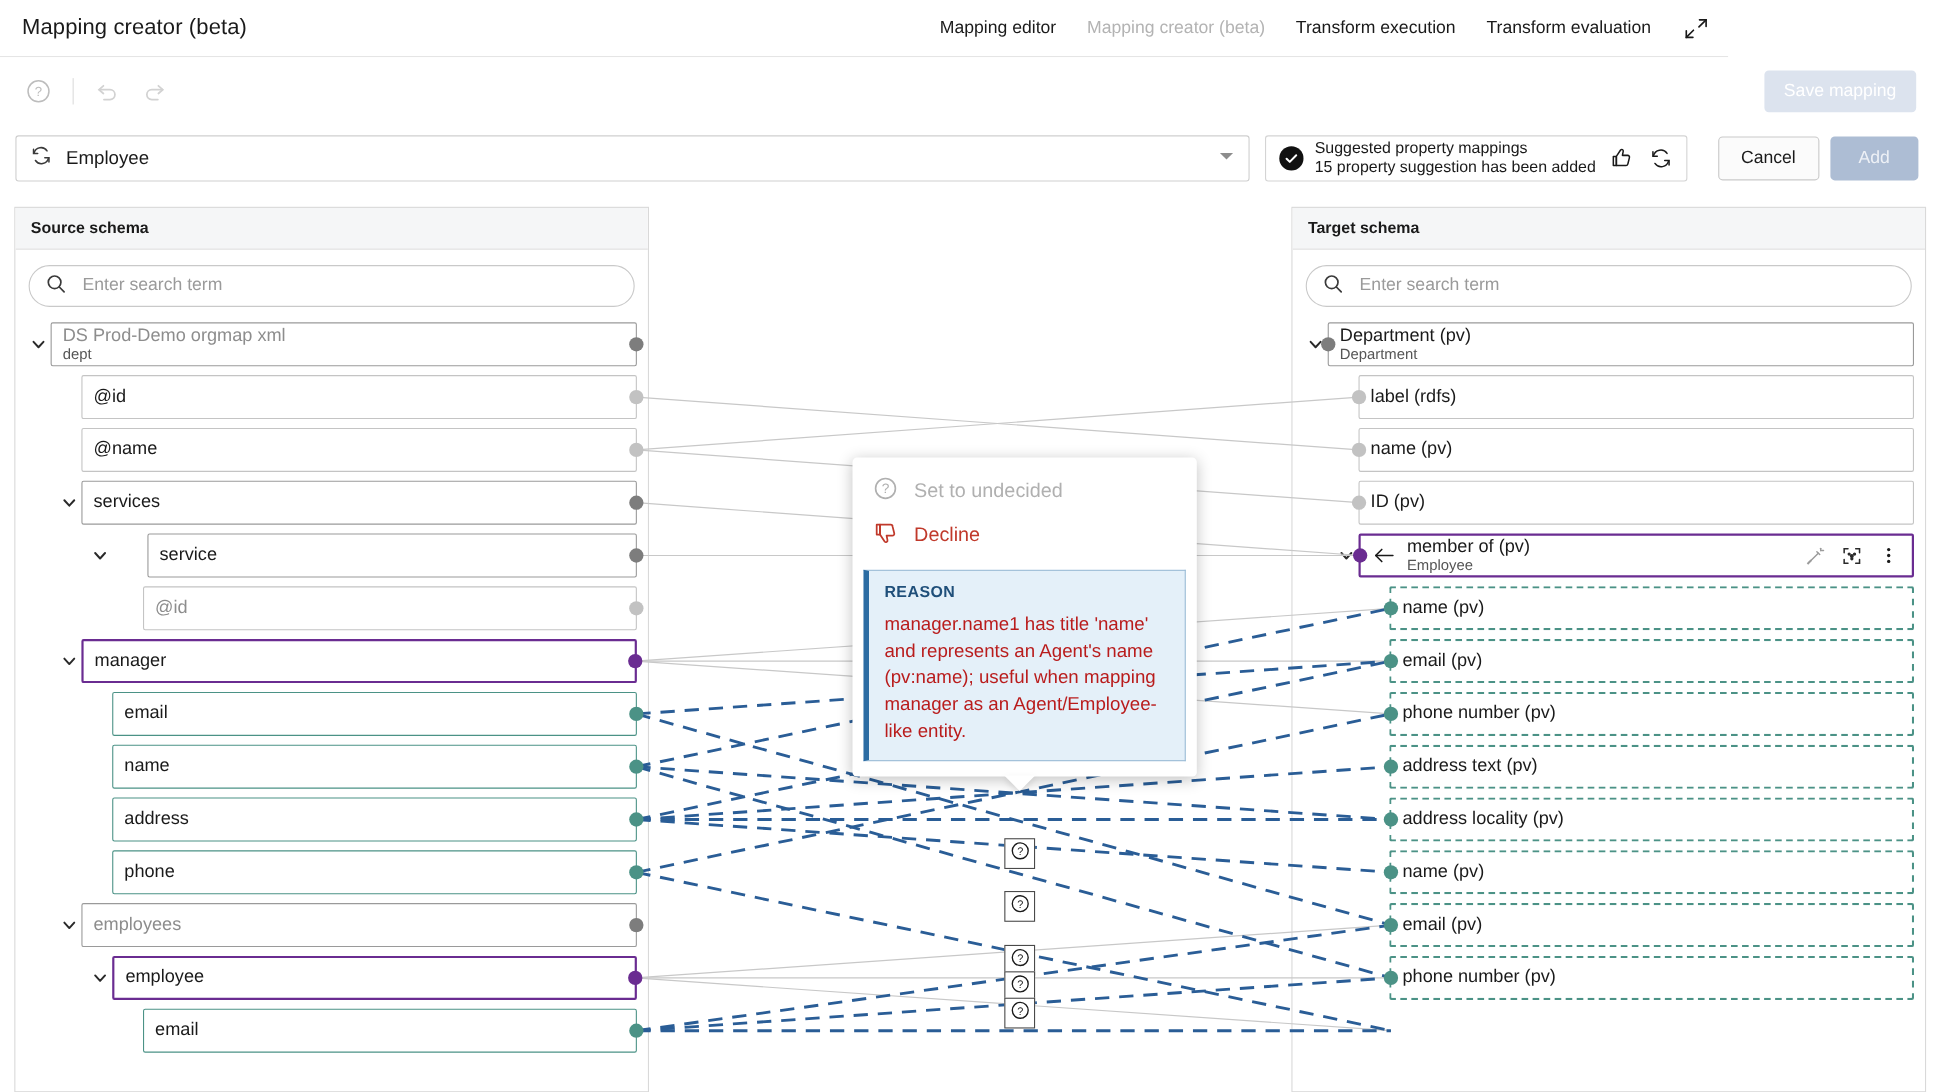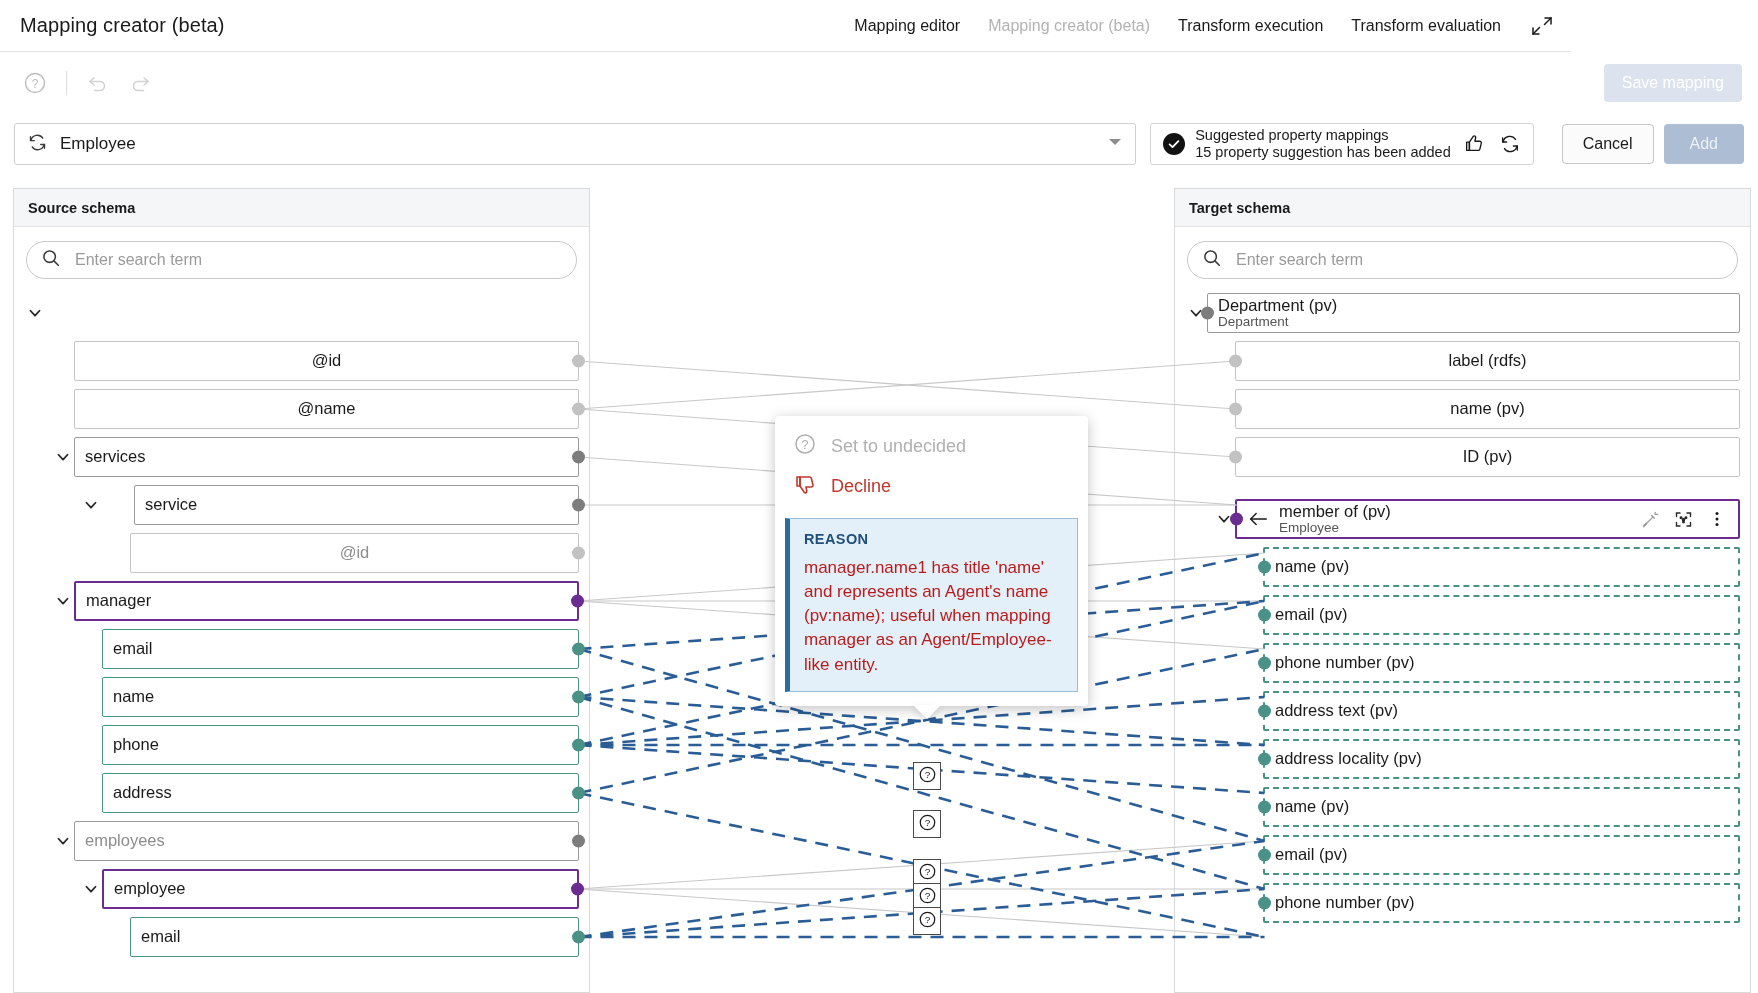--- a/index.html
+++ b/index.html
@@ -136,21 +136,21 @@
   .chev.empty { visibility: hidden; }
   .node {
     position: relative; flex: 1 1 auto; height: 40px;
     border: 1px solid #9a9a9a; border-radius: 2px; background: #fff;
     display: flex; flex-direction: column; justify-content: center;
     padding: 0 10px; cursor: pointer; min-width: 0;
   }
   .node .t1 { font-size: 16.5px; color: #1a1a1a; line-height: 1.05; white-space: nowrap; overflow: hidden; text-overflow: ellipsis; }
   .node .t2 { font-size: 13.5px; color: #555; line-height: 1.05; white-space: nowrap; }
   .node.muted .t1 { color: #8d8d8d; }
-  .node.thin { border-color: #c4c4c4; align-items: center; }
+  .node.thin { border-color: #c4c4c4; }
   .node.sel { border: 2px solid #6a2c91; }
   .node.green { border: 1.6px solid #4b9286; }
   .node.dashed-green { border: 2px dashed #4b9286; }
 
   
   .port {
     position: absolute; width: 13px; height: 13px; border-radius: 50%;
     top: 50%; z-index: 5;
   }
   .port.right { right: -7px; transform: translateY(-50%); }
@@ -322,20 +322,25 @@
       <input placeholder="Enter search term" style="">
     </div>
   </div>
   <div class="tree" id="source-tree">
       <div class="tree-row" style="padding-left: 0px;">
         <div class="chev">
           <svg width="18" height="18" viewBox="0 0 20 20" fill="none" stroke="#2a2a2a" stroke-width="2" stroke-linecap="round" stroke-linejoin="round">
             <path d="M5 7.5 L10 13 L15 7.5"></path>
           </svg>
         </div>
+        <div class="node muted">
+          <div class="t1">DS Prod-Demo orgmap xml</div>
+          <div class="t2">dept</div>
+          <span class="port right gray-d"></span>
+        </div>
       </div>
       <div class="tree-row" style="padding-left: 28px;">
         <div class="chev empty">
           <svg width="18" height="18" viewBox="0 0 20 20" fill="none" stroke="#2a2a2a" stroke-width="2" stroke-linecap="round" stroke-linejoin="round">
             <path d="M5 7.5 L10 13 L15 7.5"></path>
           </svg>
         </div>
         <div class="node thin">
           <div class="t1">@id</div>
           <span class="port right gray-l"></span>
@@ -418,32 +423,32 @@
           <span class="port right green"></span>
         </div>
       </div>
       <div class="tree-row" style="padding-left: 56px;">
         <div class="chev empty">
           <svg width="18" height="18" viewBox="0 0 20 20" fill="none" stroke="#2a2a2a" stroke-width="2" stroke-linecap="round" stroke-linejoin="round">
             <path d="M5 7.5 L10 13 L15 7.5"></path>
           </svg>
         </div>
         <div class="node green">
+          <div class="t1">address</div>
+          <span class="port right green"></span>
+        </div>
+      </div>
+      <div class="tree-row" style="padding-left: 56px;">
+        <div class="chev empty">
+          <svg width="18" height="18" viewBox="0 0 20 20" fill="none" stroke="#2a2a2a" stroke-width="2" stroke-linecap="round" stroke-linejoin="round">
+            <path d="M5 7.5 L10 13 L15 7.5"></path>
+          </svg>
+        </div>
+        <div class="node green">
           <div class="t1">phone</div>
-          <span class="port right green"></span>
-        </div>
-      </div>
-      <div class="tree-row" style="padding-left: 56px;">
-        <div class="chev empty">
-          <svg width="18" height="18" viewBox="0 0 20 20" fill="none" stroke="#2a2a2a" stroke-width="2" stroke-linecap="round" stroke-linejoin="round">
-            <path d="M5 7.5 L10 13 L15 7.5"></path>
-          </svg>
-        </div>
-        <div class="node green">
-          <div class="t1">address</div>
           <span class="port right green"></span>
         </div>
       </div>
       <div class="tree-row" style="padding-left: 28px;">
         <div class="chev">
           <svg width="18" height="18" viewBox="0 0 20 20" fill="none" stroke="#2a2a2a" stroke-width="2" stroke-linecap="round" stroke-linejoin="round">
             <path d="M5 7.5 L10 13 L15 7.5"></path>
           </svg>
         </div>
         <div class="node muted">
@@ -528,21 +533,21 @@
         <div class="chev empty">
           <svg width="18" height="18" viewBox="0 0 20 20" fill="none" stroke="#2a2a2a" stroke-width="2" stroke-linecap="round" stroke-linejoin="round">
             <path d="M5 7.5 L10 13 L15 7.5"></path>
           </svg>
         </div>
         <div class="node thin">
           <div class="t1">ID (pv)</div>
           <span class="port left gray-l"></span>
         </div>
       </div>
-      <div class="tree-row" style="padding-left: 28px; margin-top: 14px;">
+      <div class="tree-row" style="padding-left: 28px;">
         <div class="chev">
           <svg width="18" height="18" viewBox="0 0 20 20" fill="none" stroke="#2a2a2a" stroke-width="2" stroke-linecap="round" stroke-linejoin="round">
             <path d="M5 7.5 L10 13 L15 7.5"></path>
           </svg>
         </div>
         <div class="node sel" style="flex-direction: row; align-items: center;">
           <span class="back-arrow">
             <svg width="22" height="20" viewBox="0 0 24 20" fill="none" stroke="#1a1a1a" stroke-width="1.6" stroke-linecap="round" stroke-linejoin="round">
               <path d="M21 10 H4"></path>
               <path d="M10 4 L4 10 L10 16"></path>

